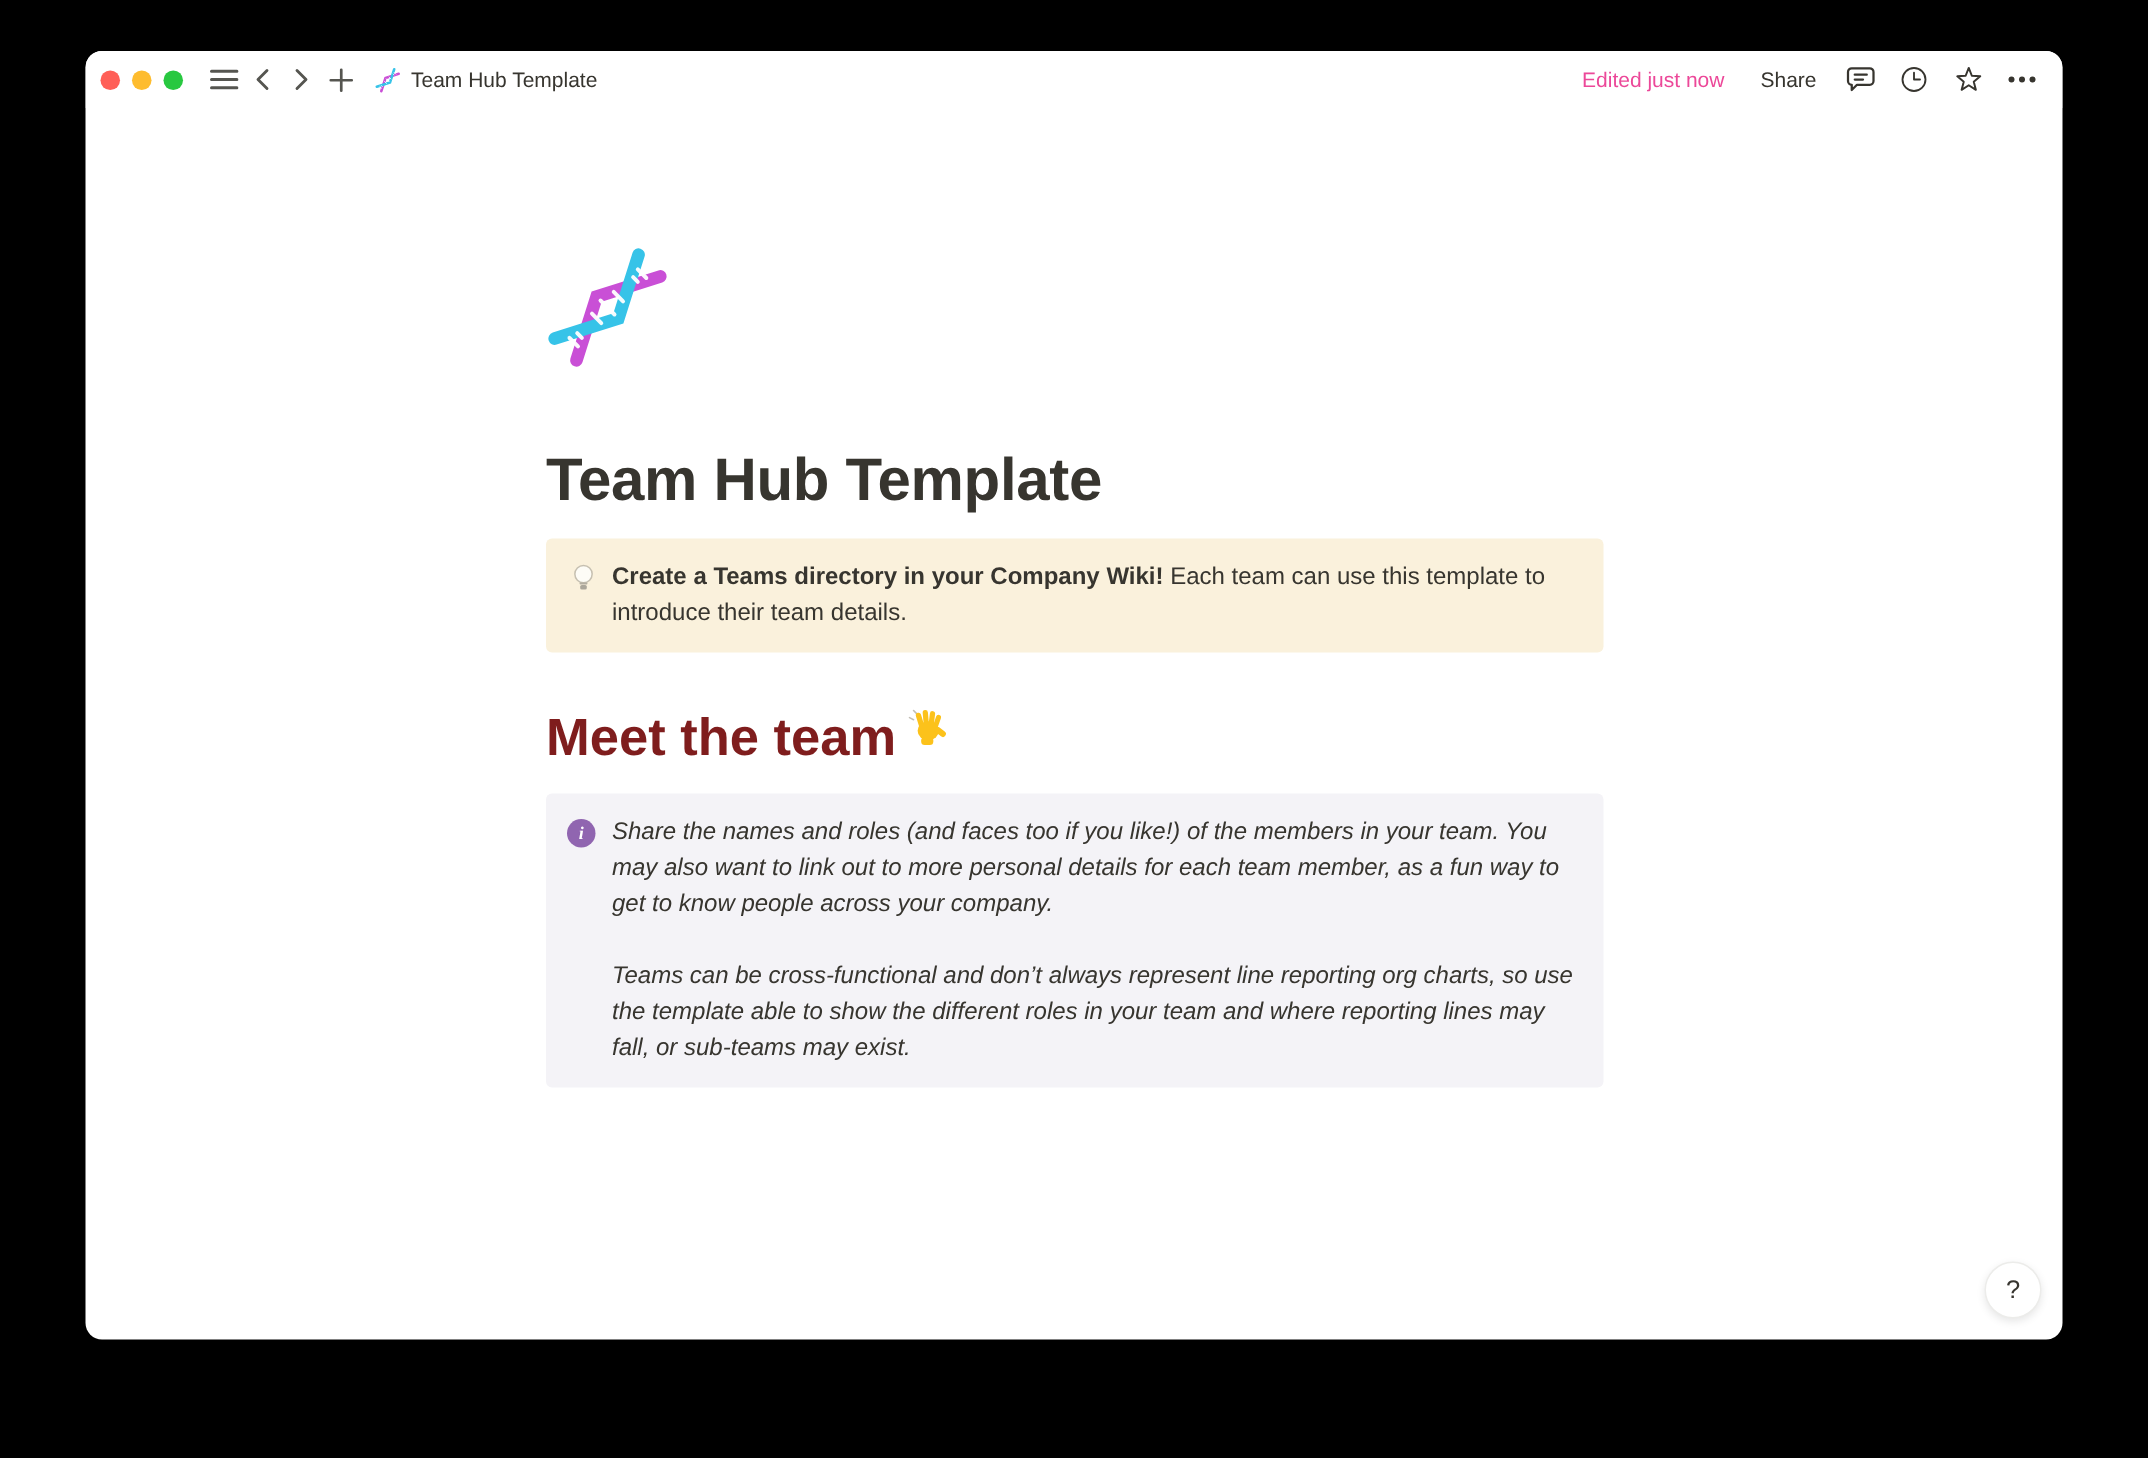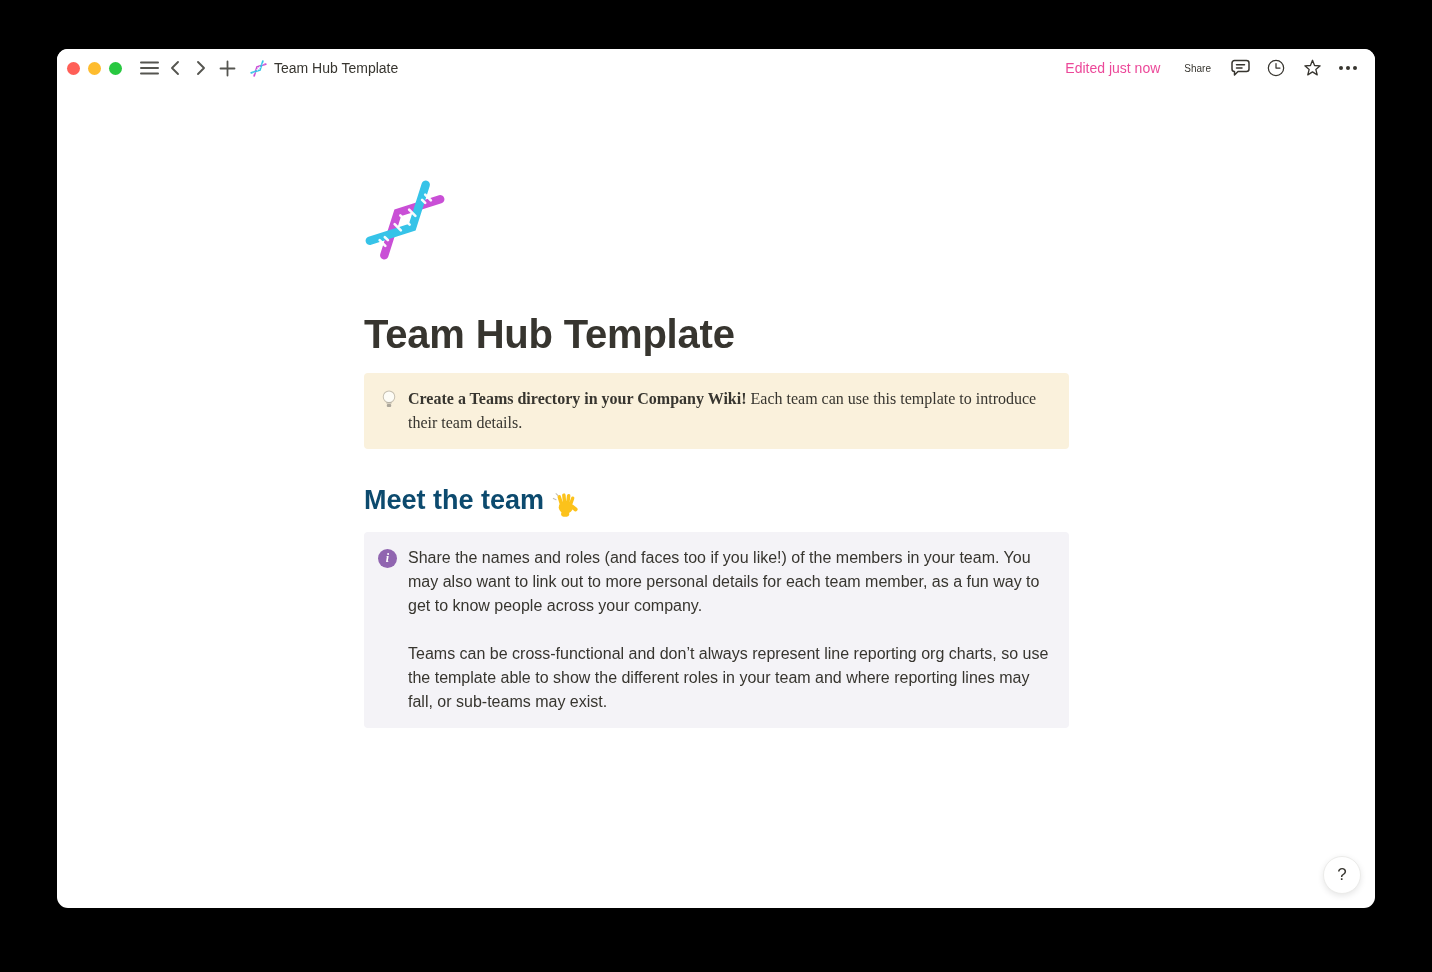--- a/index.html
+++ b/index.html
@@ -1,21 +1,21 @@
 <!DOCTYPE html>
 <html><head>
 <meta charset="utf-8">
 <style>
   html,body{margin:0;padding:0;}
   body{
     width:1432px;height:972px;background:#000;overflow:hidden;position:relative;
     font-family:"Liberation Sans","DejaVu Sans",sans-serif;color:#37352f;
   }
   .window{
-    position:absolute;left:57px;top:49px;width:1318px;height:859px;
+    position:absolute;left:57px;top:34px;width:1318px;height:859px;
     background:#fff;border-radius:11px;overflow:hidden;
     box-shadow:0 18px 60px rgba(0,0,0,.65);
   }
   
   .titlebar{
     height:38px;display:flex;align-items:center;padding:0 14px 0 10px;
     background:#fff;user-select:none;
   }
   .traffic{display:flex;align-items:center;gap:8px;margin-right:14px;}
   .light{width:13px;height:13px;border-radius:50%;}
@@ -23,46 +23,46 @@
   .light.yellow{background:#febc2e;}
   .light.green{background:#28c840;}
   .tb-btn{display:flex;align-items:center;justify-content:center;width:26px;height:26px;
     background:none;border:none;padding:0;cursor:pointer;color:#555550;}
   .tb-btn svg{display:block;}
   .doc-chip{display:flex;align-items:center;gap:7px;margin-left:10px;}
   .doc-chip .mini-emoji{width:17px;height:17px;}
   .doc-title{font-size:14px;color:#37352f;}
   .tb-right{margin-left:auto;display:flex;align-items:center;gap:10px;}
   .edited{font-size:14px;color:#ec4899;margin-right:8px;}
-  .share{font-size:10px;color:#37352f;background:none;border:none;padding:4px 6px;cursor:pointer;}
+  .share{font-size:14px;color:#37352f;background:none;border:none;padding:4px 6px;cursor:pointer;}
   
   .content{position:relative;height:821px;overflow:hidden;}
   .column{width:705px;margin-left:307px;}
   .page-icon{margin-top:92px;width:82px;height:82px;cursor:pointer;}
   h1.page-title{
     margin:45px 0 0 0;font-size:40px;line-height:1.2;font-weight:700;color:#37352f;
     letter-spacing:-0.2px;
   }
   .callout{display:flex;border-radius:4px;padding:14px 16px 14px 14px;margin-top:15px;}
-  .callout.tip{background:#faf1dc;font-family:Liberation Serif, serif;}
+  .callout.tip{background:#faf1dc;}
   .callout.info{background:#f4f3f7;margin-top:14px;}
   .callout-icon{flex:0 0 auto;width:24px;margin-right:6px;padding-top:1px;}
   .callout-body{flex:1;font-size:16px;line-height:24px;color:#37352f;}
   .callout-body p{margin:0 0 24px 0;}
   .callout-body p:last-child{margin-bottom:0;}
-  .callout.info .callout-body p{}
+  .callout.info .callout-body p{font-style:italic;}
   .info-badge{
     width:19px;height:19px;border-radius:50%;background:#9065b0;color:#fff;
     display:flex;align-items:center;justify-content:center;
     font-size:12px;font-weight:700;font-family:"Liberation Serif","DejaVu Serif",serif;
     font-style:italic;margin-top:2px;
   }
   h2.section-heading{
-    margin:34px 0 0 0;font-size:27px;line-height:1.3;font-weight:700;color:#0c4a6e;
-    display:flex;align-items:flex-end;gap:8px;
+    margin:34px 0 0 0;font-size:35px;line-height:1.3;font-weight:700;color:#7f1d1d;
+    display:flex;align-items:flex-start;gap:8px;
   }
   h2 .hand{width:27px;height:27px;margin-top:2px;}
   
   .help-btn{
     position:absolute;right:14px;bottom:14px;width:38px;height:38px;border-radius:50%;
     background:#fff;border:1px solid #ececea;box-shadow:0 2px 6px rgba(0,0,0,.10);
     font-size:17px;color:#37352f;cursor:pointer;display:flex;align-items:center;justify-content:center;
   }
   .hidden-defs{position:absolute;width:0;height:0;overflow:hidden;}
 </style>

